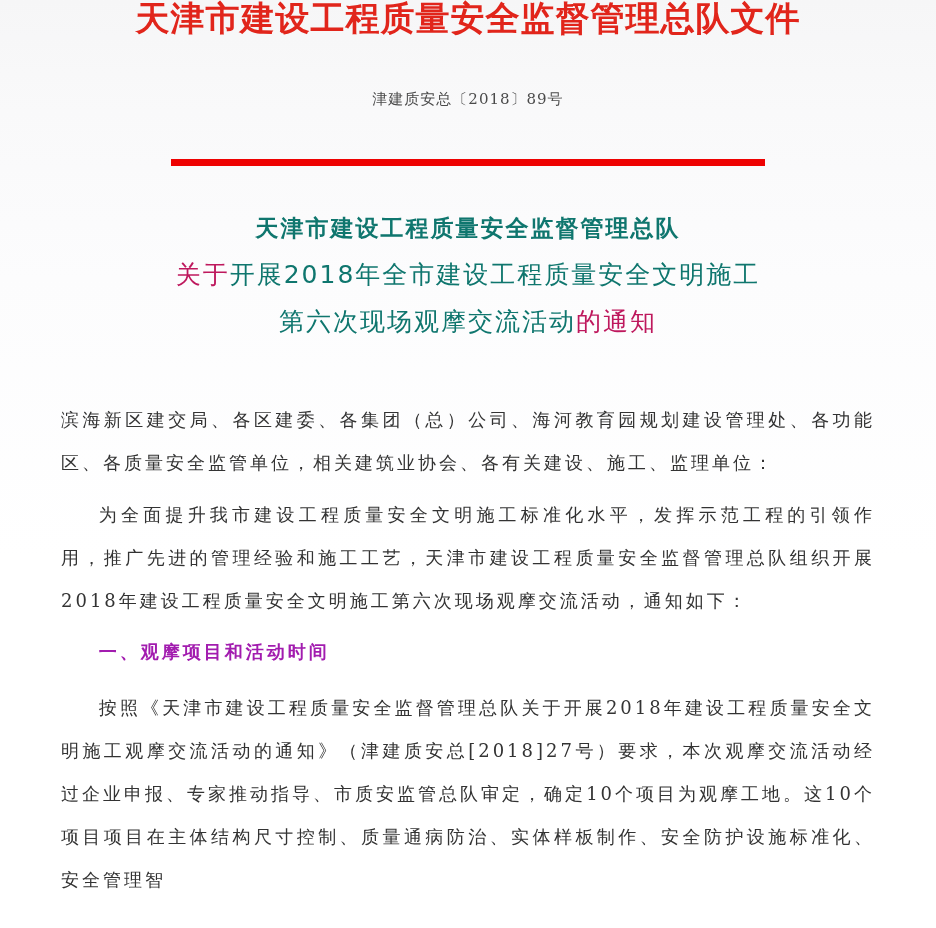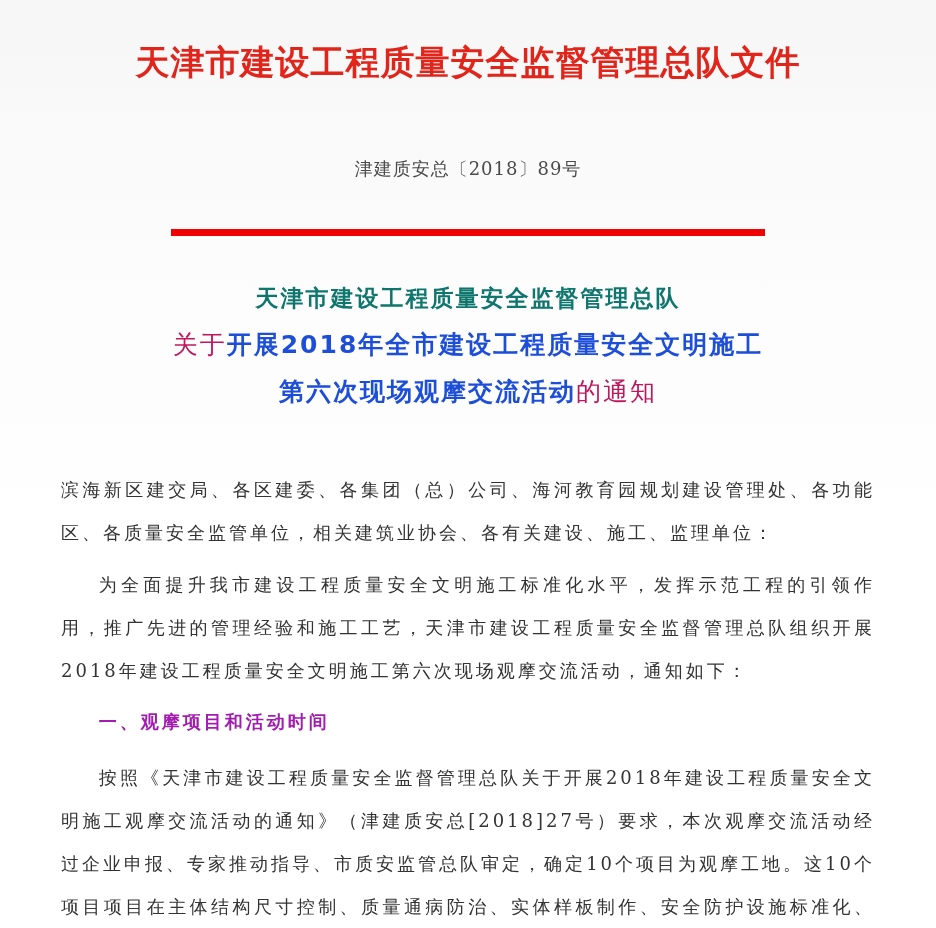--- a/index.html
+++ b/index.html
@@ -5,33 +5,32 @@
   * { margin: 0; padding: 0; box-sizing: border-box; }
   html, body {
     width: 936px; height: 928px;
     overflow: hidden;
     font-family: "DejaVu Serif", serif;
     background: linear-gradient(180deg, #f6f6f7 0%, #f9f9fa 12%, #fcfcfd 30%, #ffffff 60%, #ffffff 100%);
   }
   .page { position: relative; width: 936px; height: 928px; }
 
   .letterhead {
-    margin-top: 44px;
     text-align: center;
     font-size: 34px;
     line-height: 36px;
     font-weight: bold;
     letter-spacing: 1px;
     color: #e1251b;
     font-family: "DejaVu Serif", serif;
   }
   .doc-number {
-    margin-top: 79px;
+    margin-top: 53px;
     text-align: center;
-    font-size: 18px;
+    font-size: 15px;
     line-height: 20px;
     letter-spacing: 1px;
     color: #4a4a4a;
   }
   .red-rule {
     margin: 50px auto 0 auto;
     width: 594px;
     height: 7px;
     background: #ee0202;
   }
@@ -45,21 +44,21 @@
     letter-spacing: 2px;
     color: #0f766e;
   }
   .title-lines23 {
     margin-top: 8px;
     font-size: 25px;
     line-height: 47px;
     letter-spacing: 2px;
     color: #4f4f4f;
   }
-  .title-lines23 .hl { font-weight: bold; color: #1d4ed8; }
+  .title-lines23 .hl { font-weight: normal; color: #0f766e; }
   .title-lines23 .plain { font-weight: normal; color: #be185d; }
 
   .body-text {
     margin: 0 61px;
     width: 814px;
     font-size: 18px;
     line-height: 43px;
     letter-spacing: 3px;
     color: #333333;
     text-align: justify;

